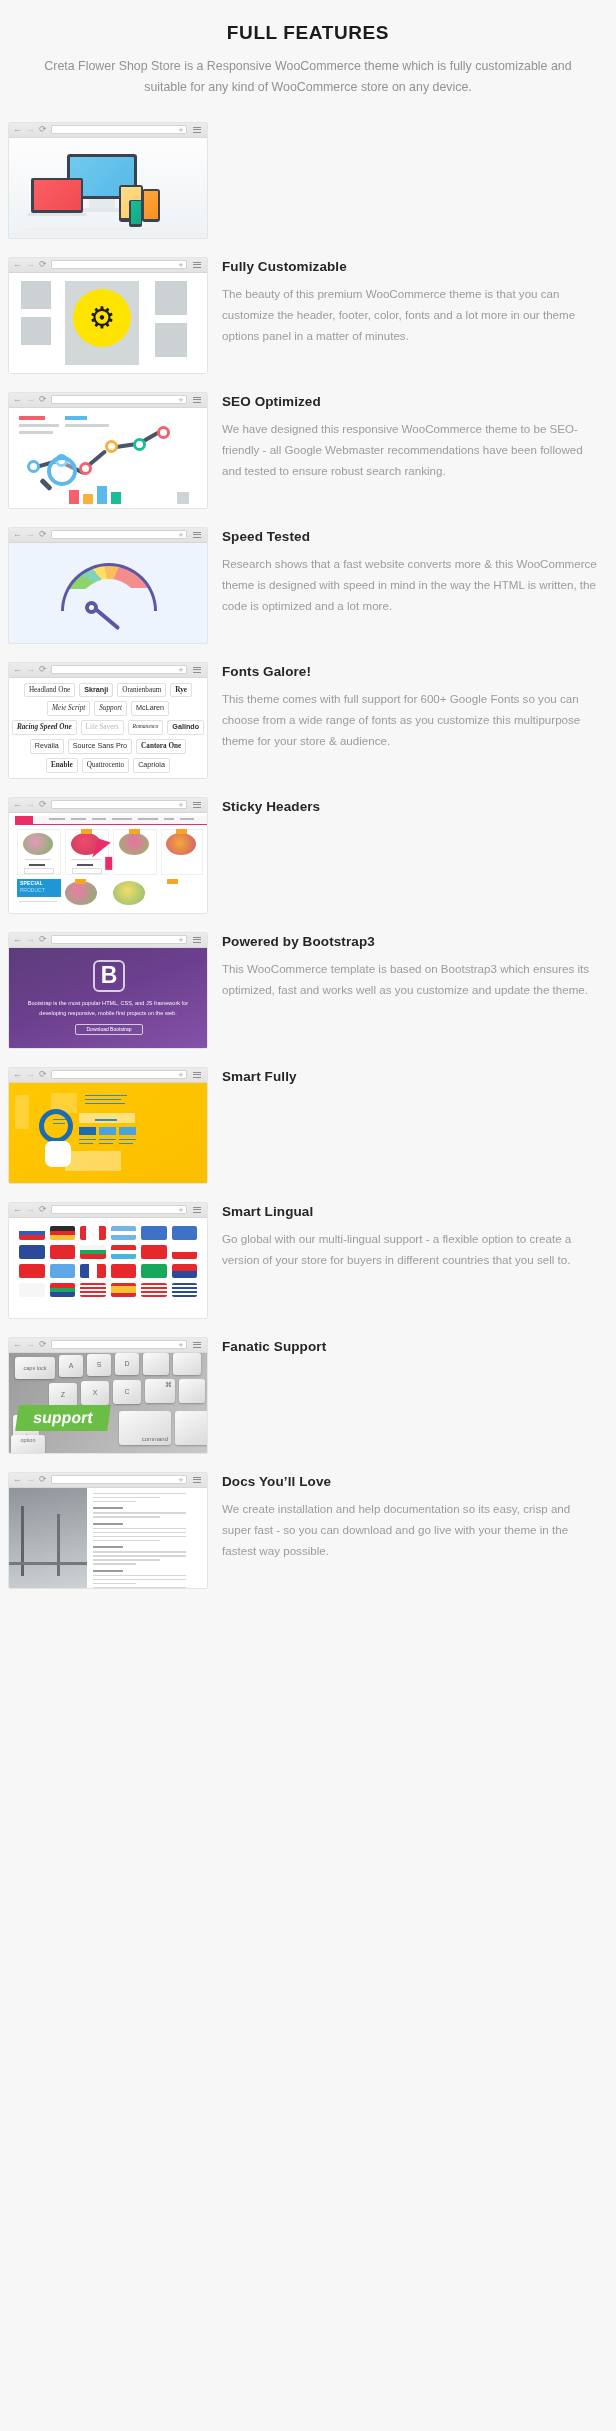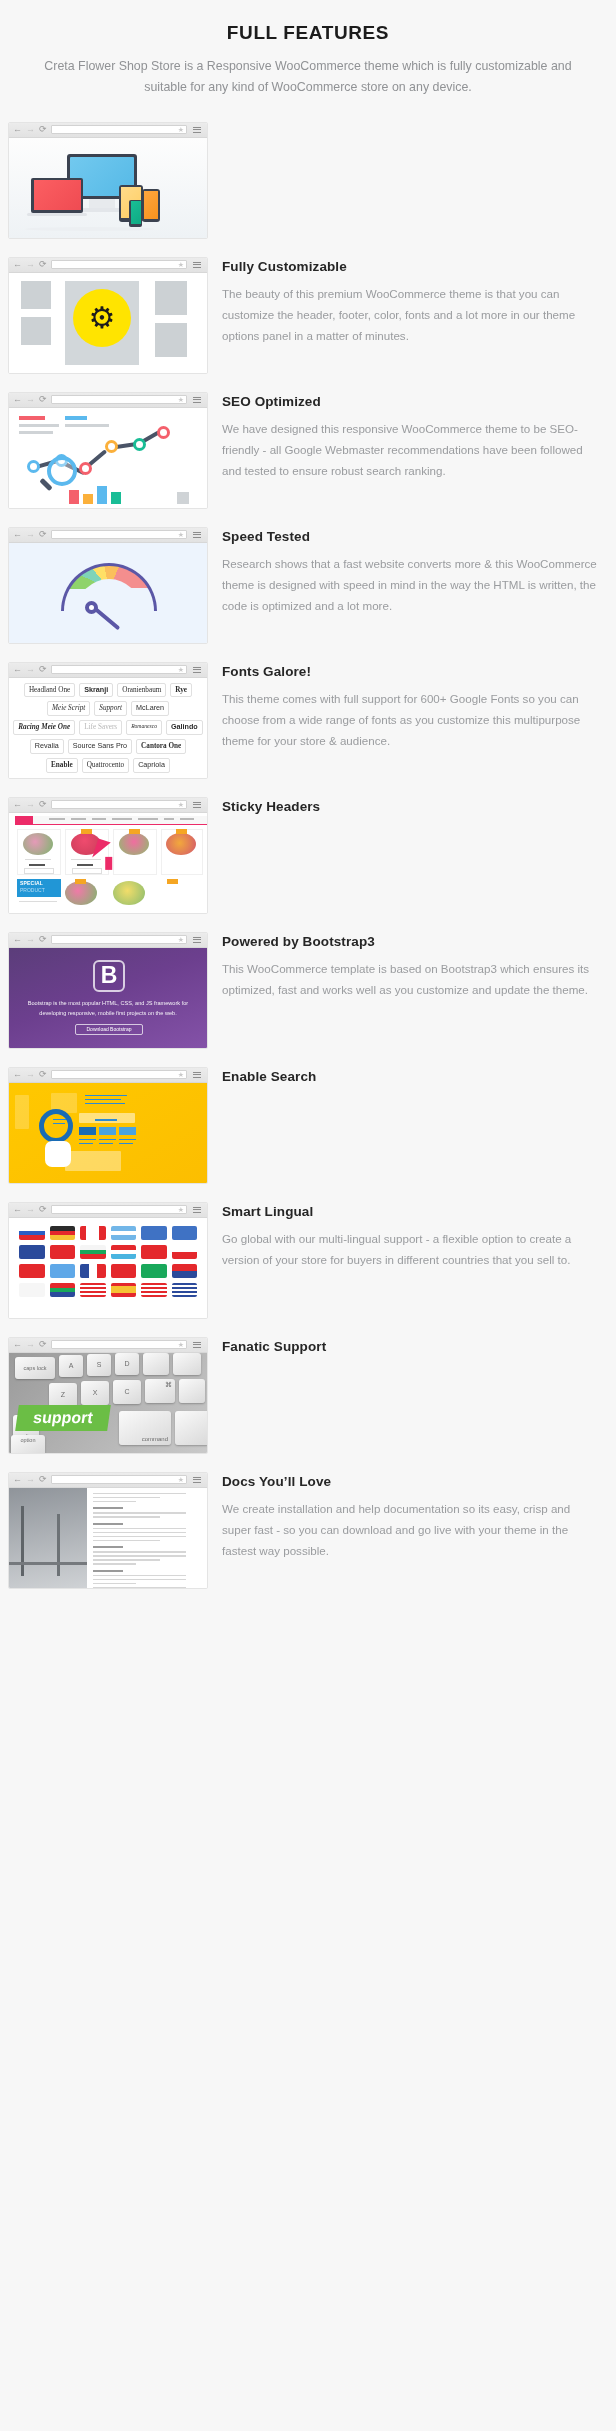--- a/index.html
+++ b/index.html
@@ -397,21 +397,21 @@
           <span class="chip bold">Skranji</span>
           <span class="chip serif">Oranienbaum</span>
           <span class="chip serif bold">Rye</span>
         </div>
         <div class="fontrow">
           <span class="chip it">Meie Script</span>
           <span class="chip serif it">Support</span>
           <span class="chip">McLaren</span>
         </div>
         <div class="fontrow">
-          <span class="chip bold it">Racing Meie One</span>
+          <span class="chip bold it">Racing Speed One</span>
           <span class="chip light">Life Savers</span>
           <span class="chip tiny">Romanesco</span>
           <span class="chip bold">Galindo</span>
         </div>
         <div class="fontrow">
           <span class="chip">Revalia</span>
           <span class="chip">Source Sans Pro</span>
           <span class="chip serif bold">Cantora One</span>
         </div>
         <div class="fontrow">
@@ -551,21 +551,21 @@
         <div class="ss-line" style="left:90px;top:56px;width:17px"></div>
         <div class="ss-line" style="left:90px;top:60px;width:14px"></div>
         <div class="ss-line" style="left:110px;top:56px;width:17px"></div>
         <div class="ss-line" style="left:110px;top:60px;width:14px"></div>
         <div class="ss-card" style="left:56px;top:68px;width:56px;height:20px;background:rgba(255,255,255,.38)"></div>
         <div class="ss-mag"></div>
         <div class="ss-hand"></div>
       </div>
     </div>
     <div class="txt">
-      <h3>Enable Search</h3>
+      <h3>Smart Fully</h3>
     </div>
   </div>
 
   <div class="feature">
     <div class="shot">
       <div class="chrome">
         <span class="nav-ico">←</span>
         <span class="nav-ico fwd">→</span>
         <span class="nav-ico">⟳</span>
         <span class="urlbar">

